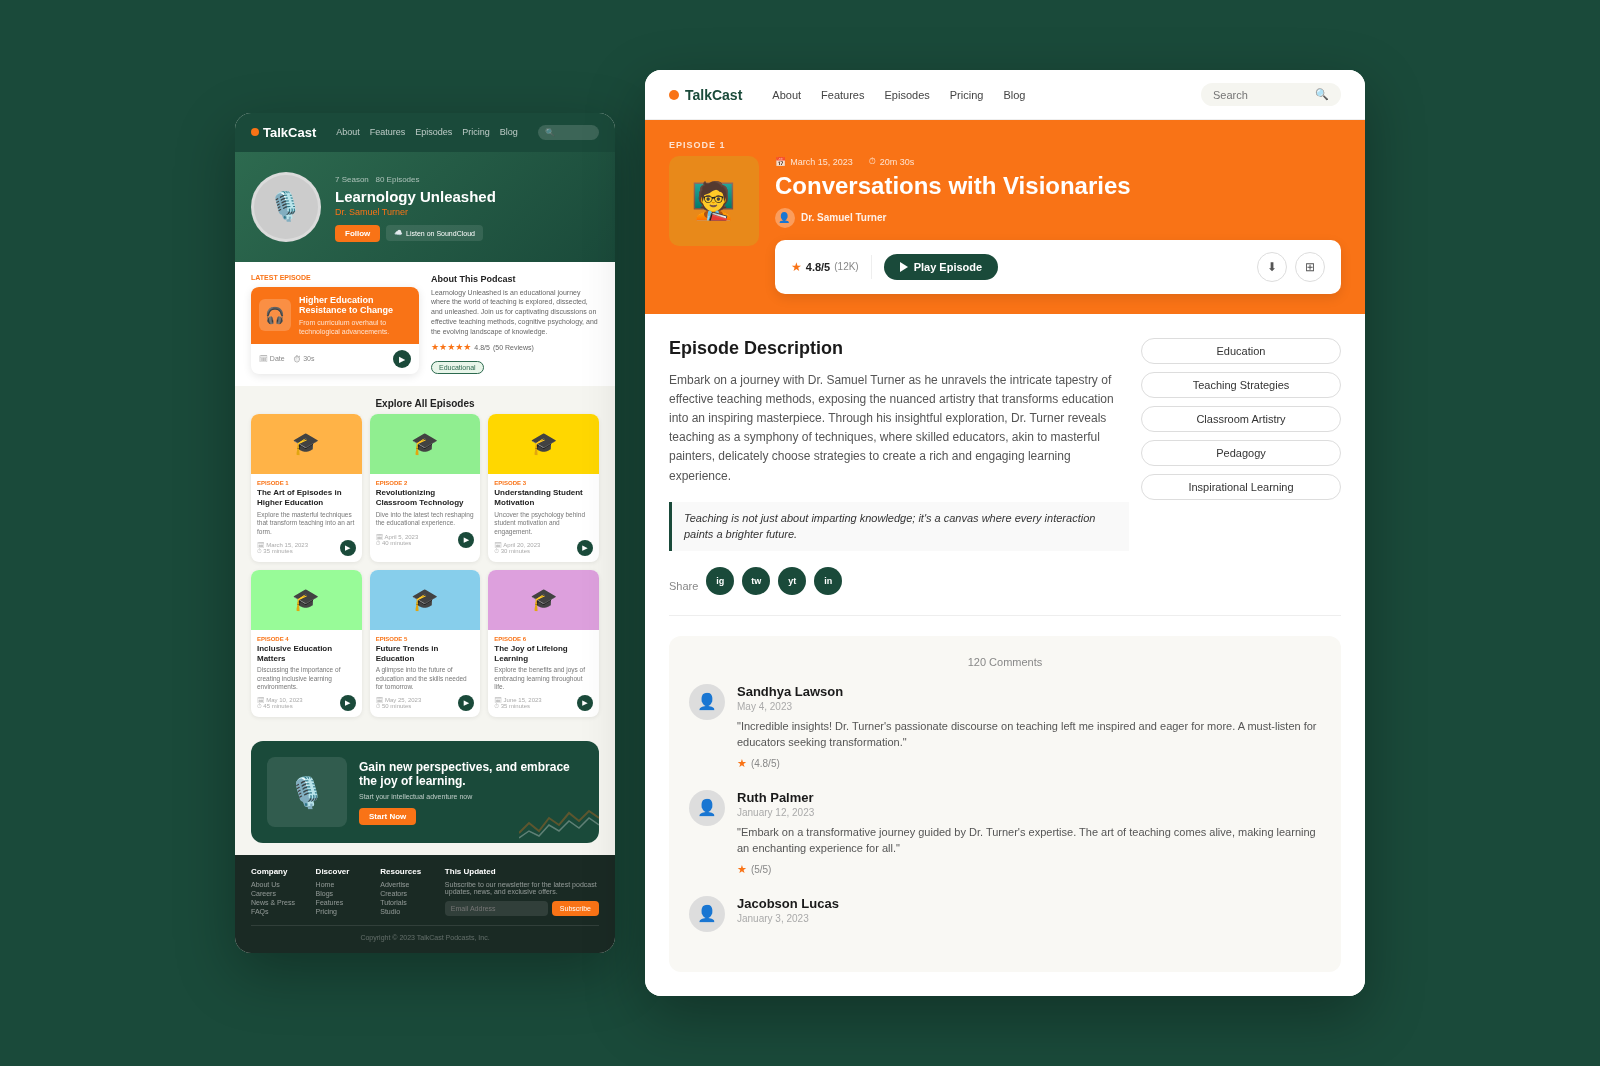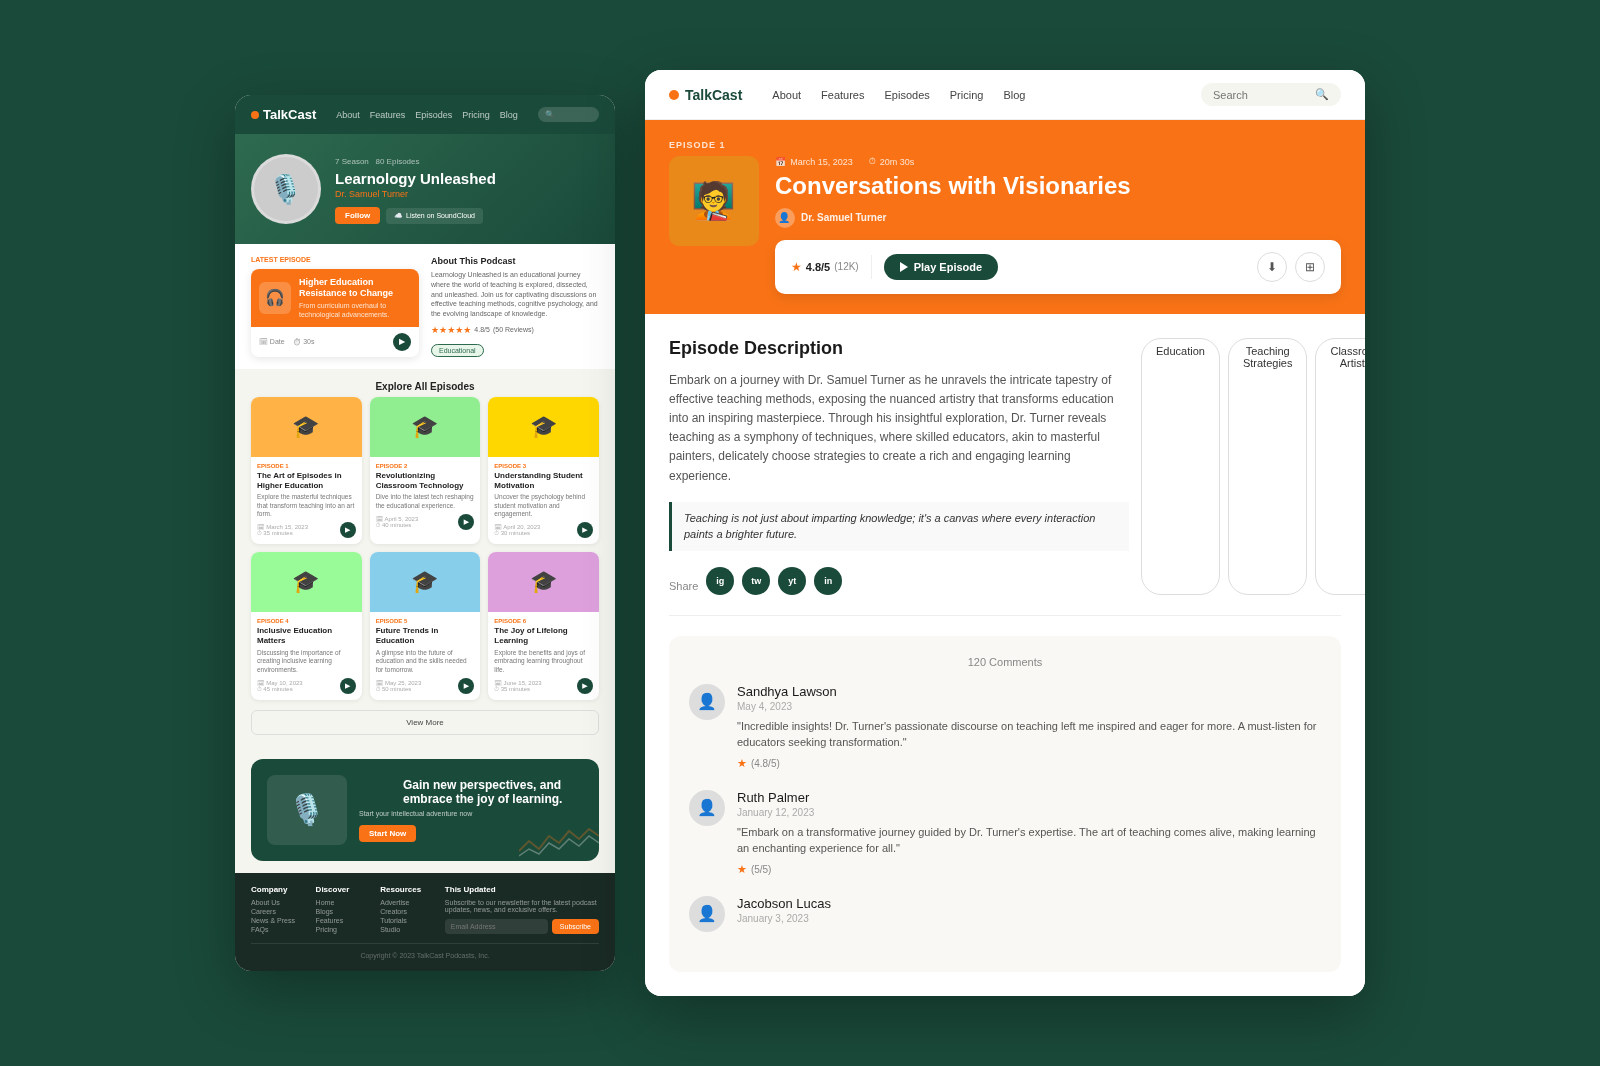--- a/index.html
+++ b/index.html
@@ -359,21 +359,20 @@
       align-items: center;
       justify-content: center;
       font-size: 30px;
     }
     .cta-text h3 {
       font-size: 12px;
       font-weight: 800;
       color: #fff;
       line-height: 1.2;
       margin-bottom: 4px;
-      margin-left: 44px;
     }
     .cta-text p {
       font-size: 7px;
       color: rgba(255,255,255,0.7);
       margin-bottom: 8px;
     }
     .cta-actions {
       display: flex;
       align-items: center;
       gap: 8px;
@@ -719,21 +718,21 @@
     }
     .social-ig { background: #1a4a3a; }
     .social-tw { background: #1a4a3a; }
     .social-yt { background: #1a4a3a; }
     .social-in { background: #1a4a3a; }
 
     .ep-tags {
       width: 200px;
       flex-shrink: 0;
       display: flex;
-      flex-direction: row;
+      flex-direction: column;
       gap: 8px;
     }
     .tag-chip {
       background: #fff;
       border: 1px solid #ddd;
       border-radius: 20px;
       padding: 6px 14px;
       font-size: 11px;
       color: #333;
       cursor: pointer;
@@ -795,21 +794,21 @@
       align-items: center;
       justify-content: center;
       font-size: 16px;
       color: #888;
     }
     .review-content {
       flex: 1;
     }
     .reviewer-name {
       font-size: 13px;
-      font-weight: 400;
+      font-weight: 700;
       color: #1a1a1a;
       margin-bottom: 2px;
     }
     .review-date {
       font-size: 10px;
       color: #aaa;
       margin-bottom: 6px;
     }
     .review-text {
       font-size: 11px;
@@ -1001,21 +1000,20 @@
       <div class="ep-grid-meta">
         <div>
           <div class="ep-date">🗓 June 15, 2023</div>
           <div class="ep-date">⏱ 35 minutes</div>
         </div>
         <div class="play-btn-green">▶</div>
       </div>
     </div>
   </div>
       </div>
-    <button class="view-more-btn">View More</button>
   </div>
 
   <div class="cta-banner">
     <div class="cta-img">🎙️</div>
     <div class="cta-text">
       <h3>Gain new perspectives, and embrace the joy of learning.</h3>
       <p>Start your intellectual adventure now</p>
       <div class="cta-actions">
         <button class="btn-start">Start Now</button>
         <svg class="wave-decoration" viewBox="0 0 80 40">

